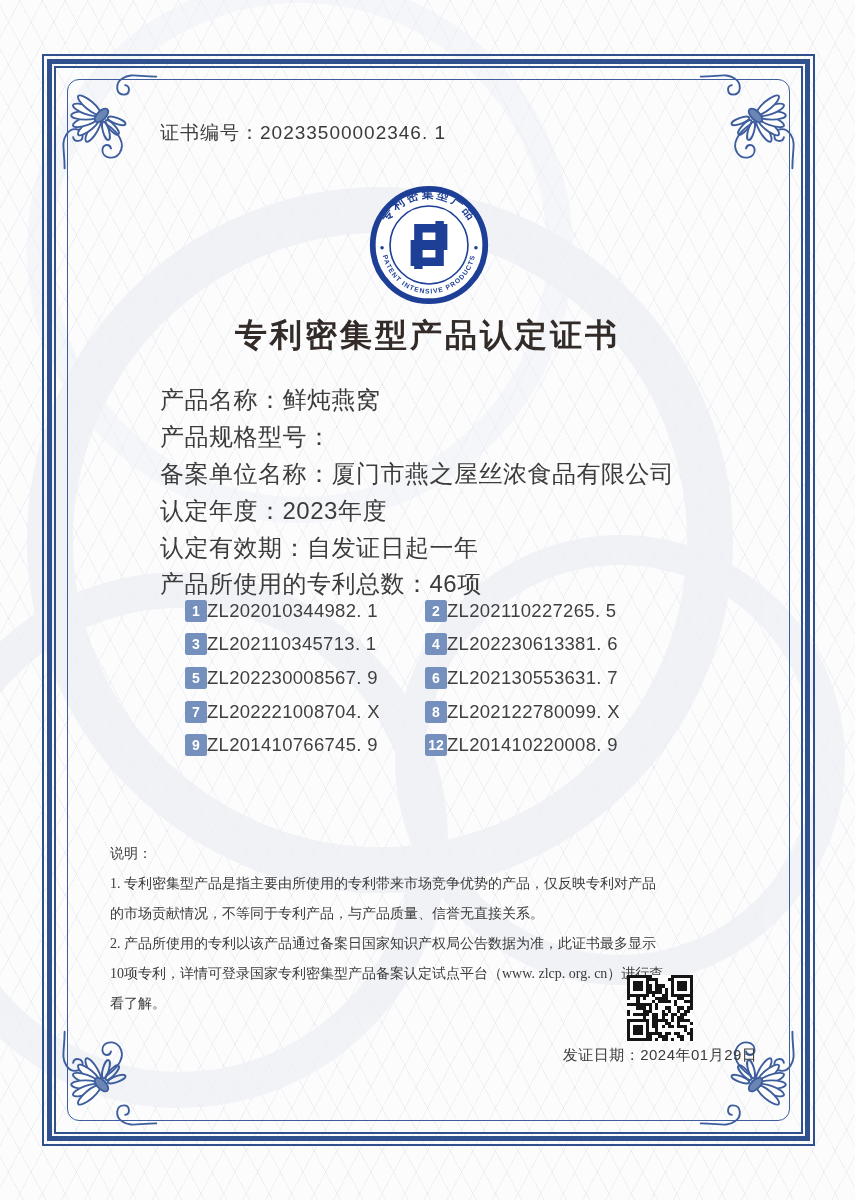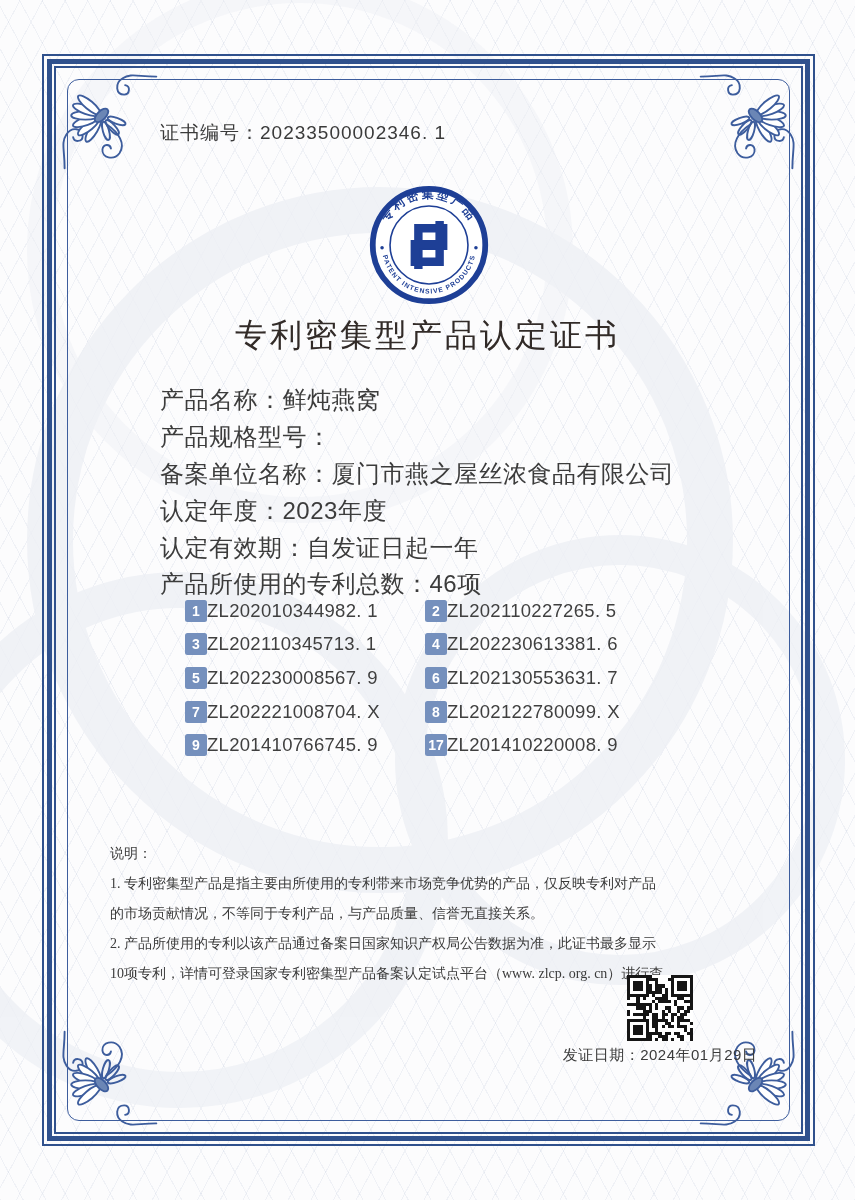--- a/index.html
+++ b/index.html
@@ -24,21 +24,21 @@
   .corner.tl{left:2px;top:2px;}
   .corner.tr{right:2px;top:2px;}
   .corner.bl{left:2px;bottom:2px;}
   .corner.br{right:2px;bottom:2px;}
   
   .cert-no{position:absolute;left:160px;top:120px;font-size:19px;color:#3a3a3a;letter-spacing:1px;}
   .seal{position:absolute;left:367px;top:183px;width:124px;height:124px;}
   .doc-title{
     position:absolute;left:0;top:314px;width:855px;text-align:center;
     font-family:"Liberation Serif","DejaVu Serif",serif;
-    font-weight:normal;font-size:32px;color:#322b28;letter-spacing:3px;
+    font-weight:bold;font-size:32px;color:#322b28;letter-spacing:3px;
   }
   .fields{position:absolute;left:160px;top:382px;}
   .field-row{height:36.8px;font-size:24px;color:#3c3c3c;letter-spacing:0.5px;display:flex;align-items:center;}
   .patents{
     position:absolute;left:185px;top:594px;
     display:grid;grid-template-columns:240px 240px;grid-auto-rows:33.6px;align-items:center;
   }
   .patent-item{display:flex;align-items:center;}
   .patent-badge{
     width:22px;height:22px;border-radius:2.5px;background:#7590bd;
@@ -191,31 +191,32 @@
       </div>
     <div class="patent-item">
         <span class="patent-badge">8</span>
         <span class="patent-no">ZL202122780099. X</span>
       </div>
     <div class="patent-item">
         <span class="patent-badge">9</span>
         <span class="patent-no">ZL201410766745. 9</span>
       </div>
     <div class="patent-item">
-        <span class="patent-badge">17</span>
+        <span class="patent-badge">12</span>
         <span class="patent-no">ZL201410220008. 9</span>
       </div>
   </div>
 
   <div class="notes">
     <div>说明：</div>
     <div>1. 专利密集型产品是指主要由所使用的专利带来市场竞争优势的产品，仅反映专利对产品</div>
     <div>的市场贡献情况，不等同于专利产品，与产品质量、信誉无直接关系。</div>
     <div>2. 产品所使用的专利以该产品通过备案日国家知识产权局公告数据为准，此证书最多显示</div>
     <div>10项专利，详情可登录国家专利密集型产品备案认定试点平台（www. zlcp. org. cn）进行查</div>
+    <div>看了解。</div>
   </div>
 
   <div class="qr" id="qr"><svg width="66" height="66" viewBox="0 0 21 21" shape-rendering="crispEdges">
         <rect width="21" height="21" fill="#ffffff"></rect>
         <g fill="#151515">
           <rect x="0" y="0" width="1" height="1"></rect>
           <rect x="1" y="0" width="1" height="1"></rect>
           <rect x="2" y="0" width="1" height="1"></rect>
           <rect x="3" y="0" width="1" height="1"></rect>
           <rect x="4" y="0" width="1" height="1"></rect>

